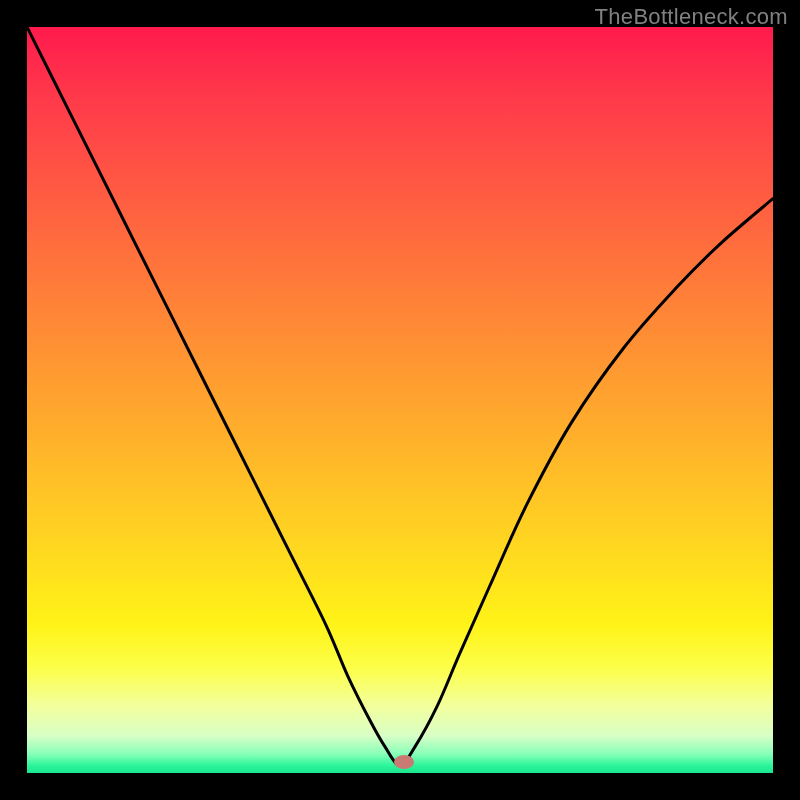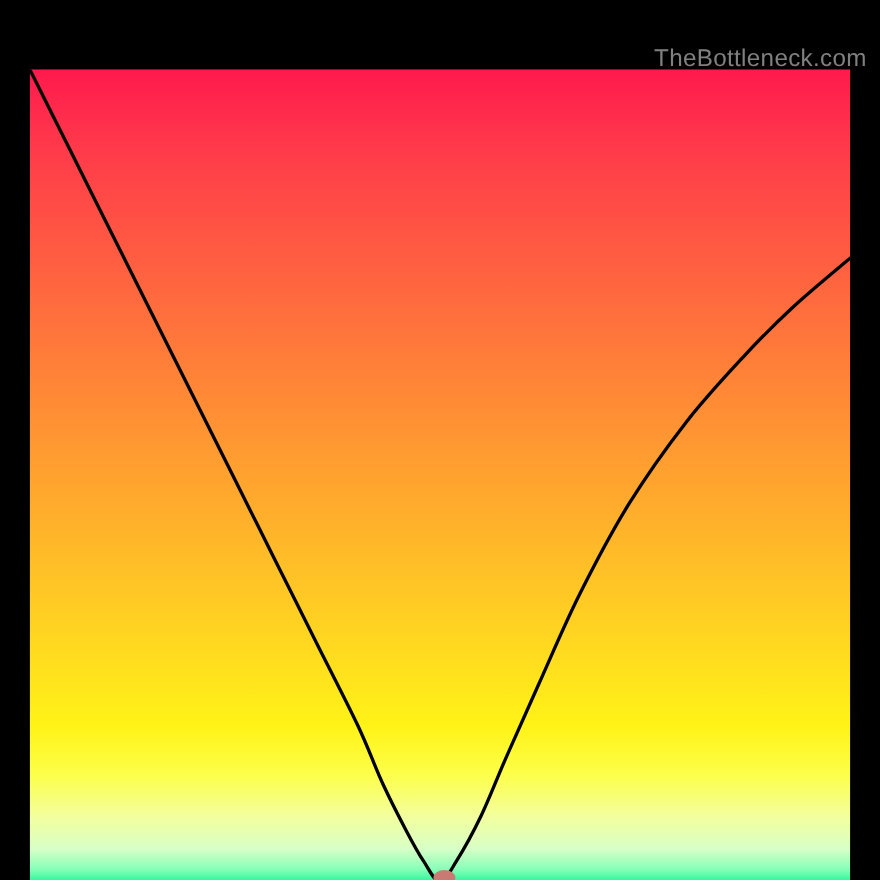--- a/index.html
+++ b/index.html
@@ -9,21 +9,20 @@
     height: 800px;
     background: #000;
     overflow: hidden;
     font-family: Arial, Helvetica, sans-serif;
   }
   .frame {
     position: relative;
     width: 800px;
     height: 604px;
     background: #000;
-    margin-top: 36px;
   }
   .watermark {
     position: absolute;
     top: 4px;
     right: 12px;
     color: #808080;
     font-size: 22px;
     font-weight: 500;
     letter-spacing: 0.3px;
     z-index: 10;

